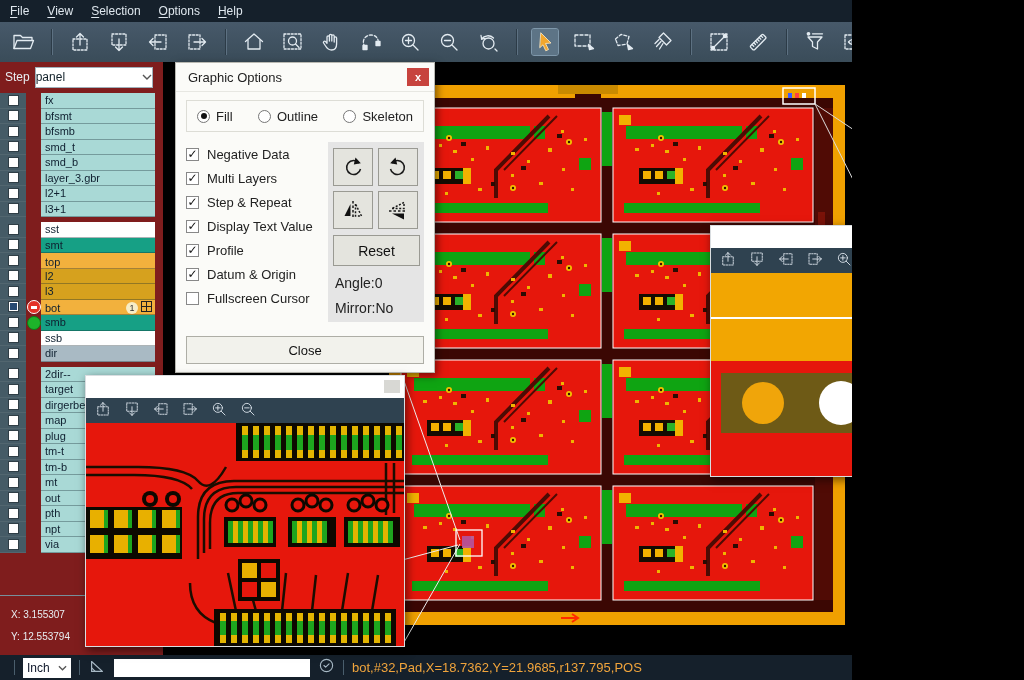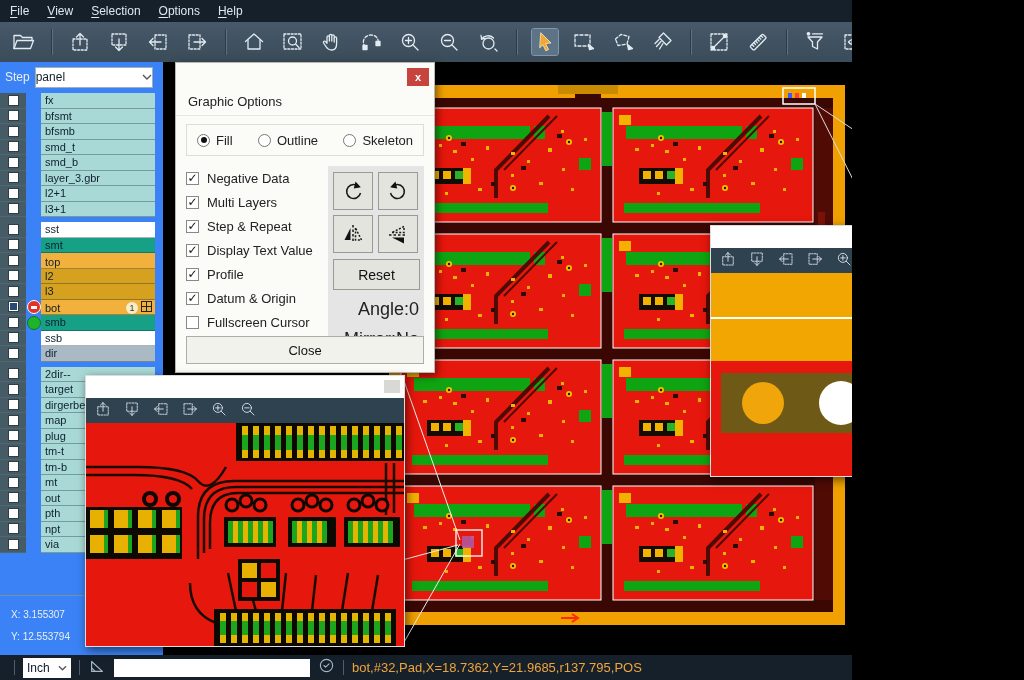--- a/index.html
+++ b/index.html
@@ -13,21 +13,21 @@
   .mi u{text-underline-offset:2px;}
   
   #toolbar{position:absolute;left:0;top:22px;width:1024px;height:40px;
            background:linear-gradient(#47596a,#3a4c59);display:flex;align-items:center;
            gap:13px;padding-left:10px;box-sizing:border-box;}
   .ti{width:26px;height:26px;display:flex;align-items:center;justify-content:center;border-radius:2px;}
   .ti svg{stroke:#e3ebf1;fill:none;stroke-width:1.3;stroke-linecap:round;stroke-linejoin:round;}
   .ti.active{background:#5d7486;outline:1px solid #7e97aa;}
   .tdiv{width:1px;height:26px;background:#2c3b47;box-shadow:1px 0 0 #5d7182;margin:0 2px;}
   
-  #sidebar{position:absolute;left:0;top:62px;width:163px;height:593px;background:#3b82f6;}
+  #sidebar{position:absolute;left:0;top:62px;width:163px;height:593px;background:#7f1d1d;}
   #steprow{height:30px;display:flex;align-items:center;padding-left:5px;gap:5px;}
   #steplabel{color:#e8eef2;font-size:12px;}
   #stepselect{width:118px;height:21px;background:#fff;border:1px solid #9fb0ba;display:flex;
               align-items:center;justify-content:space-between;padding:0 0;box-sizing:border-box;}
   #stepselect .val{font-size:12px;color:#12222b;}
   #layers{position:absolute;left:0;top:31px;width:155px;}
   .lrow{display:flex;height:15.5px;align-items:center;}
   .lcbcell{width:26px;align-self:stretch;background:#455b66;display:flex;align-items:center;
            justify-content:center;border-bottom:1px solid #52666f;box-sizing:border-box;}
   .lcb{width:11px;height:11px;background:#fff;border:1px solid #2f3e46;box-sizing:border-box;}
@@ -47,21 +47,21 @@
   .c-orange{background:#f2b13d;align-items:flex-end;} .c-gold{background:#d6a11e;} .c-gray{background:#a9bac4;}
   .lgap{height:5px;background:linear-gradient(to right,#455b66 26px,transparent 26px);}
   #coords{position:absolute;left:0;bottom:0;width:163px;height:60px;border-top:1px solid #77909c;
           color:#e8eef2;font-size:10px;padding:8px 0 0 11px;box-sizing:border-box;line-height:22px;}
   
   #canvas{position:absolute;left:163px;top:62px;width:861px;height:593px;background:#000;}
   
   #dialog{position:absolute;left:175px;top:62px;width:260px;height:311px;background:#fbfbf8;
           border:1px solid #b9b9b2;box-shadow:2px 3px 8px rgba(0,0,0,.5);box-sizing:border-box;z-index:5;}
   #dtitle{height:28px;display:flex;align-items:center;padding-left:12px;font-size:13px;color:#222;
-          border-bottom:1px solid #e7e7e2;position:relative;margin-top:24px;}
+          border-bottom:1px solid #e7e7e2;position:relative;}
   #dclose{position:absolute;right:5px;top:5px;width:22px;height:18px;background:#c7433e;color:#fff;
           font-size:11px;display:flex;align-items:center;justify-content:center;font-weight:bold;}
   #dbody{padding:8px 10px 0 10px;position:relative;}
   #dwidth{font-size:13px;color:#222;margin:2px 0 7px 2px;}
   #dradios{border:1px solid #ddddd6;height:30px;display:flex;align-items:center;
            justify-content:space-between;padding:0 10px;}
   .dradio{display:flex;align-items:center;gap:6px;font-size:13px;color:#222;}
   .rb{width:13px;height:13px;border-radius:50%;border:1px solid #777;background:#fff;
       display:inline-flex;align-items:center;justify-content:center;box-sizing:border-box;}
   .rb.on::after{content:"";width:6px;height:6px;border-radius:50%;background:#111;}
@@ -70,21 +70,21 @@
   .dcheck{display:flex;align-items:center;gap:8px;height:24px;font-size:13px;color:#222;}
   .cb{width:13px;height:13px;border:1px solid #888;background:#fff;font-size:12px;font-weight:bold;
       color:#111;display:flex;align-items:center;justify-content:center;line-height:1;box-sizing:border-box;}
   #dpanel{width:96px;background:#e5e5e5;padding:6px 5px;box-sizing:border-box;}
   #dbtns{display:grid;grid-template-columns:40px 40px;grid-gap:5px;}
   .dbtn{width:40px;height:38px;background:#e4e4de;border:1px solid #9a9a93;display:flex;
         align-items:center;justify-content:center;box-sizing:border-box;}
   .dbtn svg{stroke:#1a1a1a;fill:none;stroke-width:1.5;}
   #dreset{margin-top:6px;width:85px;height:29px;background:#e4e4de;border:1px solid #9a9a93;
           font-size:14px;color:#111;display:flex;align-items:center;justify-content:center;}
-  .dinfo{font-size:18px;color:#222;margin-top:9px;margin-left:2px;text-align:right;}
+  .dinfo{font-size:14px;color:#222;margin-top:9px;margin-left:2px;}
   #dclosebtn{position:absolute;left:10px;right:10px;bottom:8px;height:26px;background:#f2f2ec;
              border:1px solid #aeaea6;font-size:13px;color:#111;display:flex;align-items:center;justify-content:center;margin-top:40px;}
   
   .zwin{position:absolute;background:#fff;border:1px solid #d9dde0;box-shadow:2px 3px 9px rgba(0,0,0,.55);z-index:6;}
   .ztitle{height:22px;background:#fff;position:relative;}
   .zbtn{position:absolute;right:4px;top:4px;width:16px;height:13px;background:#d8d8d4;}
   .ztools{height:25px;background:#2f4250;display:flex;align-items:center;gap:11px;padding-left:8px;}
   .ztools svg{stroke:#dfe7ee;fill:none;stroke-width:1.2;stroke-linecap:round;stroke-linejoin:round;}
   #zwin-left{left:85px;top:375px;width:318px;height:270px;}
   #zwin-right{left:710px;top:225px;width:290px;height:250px;}

